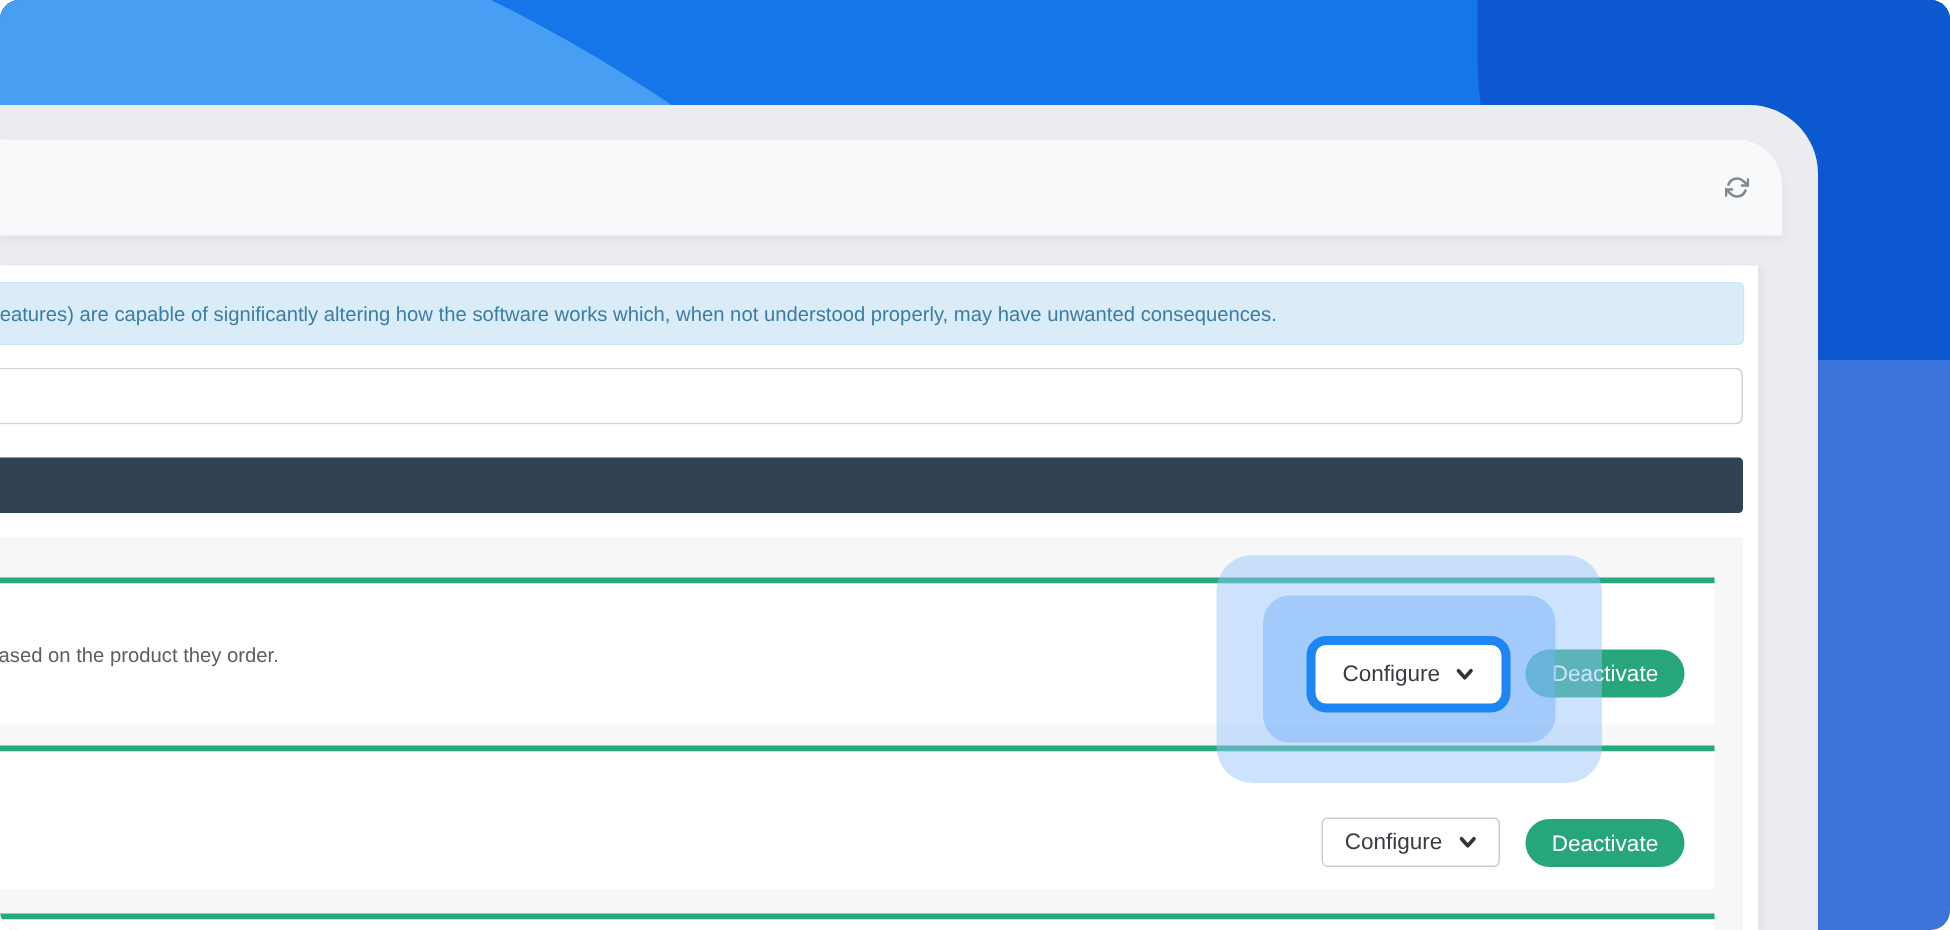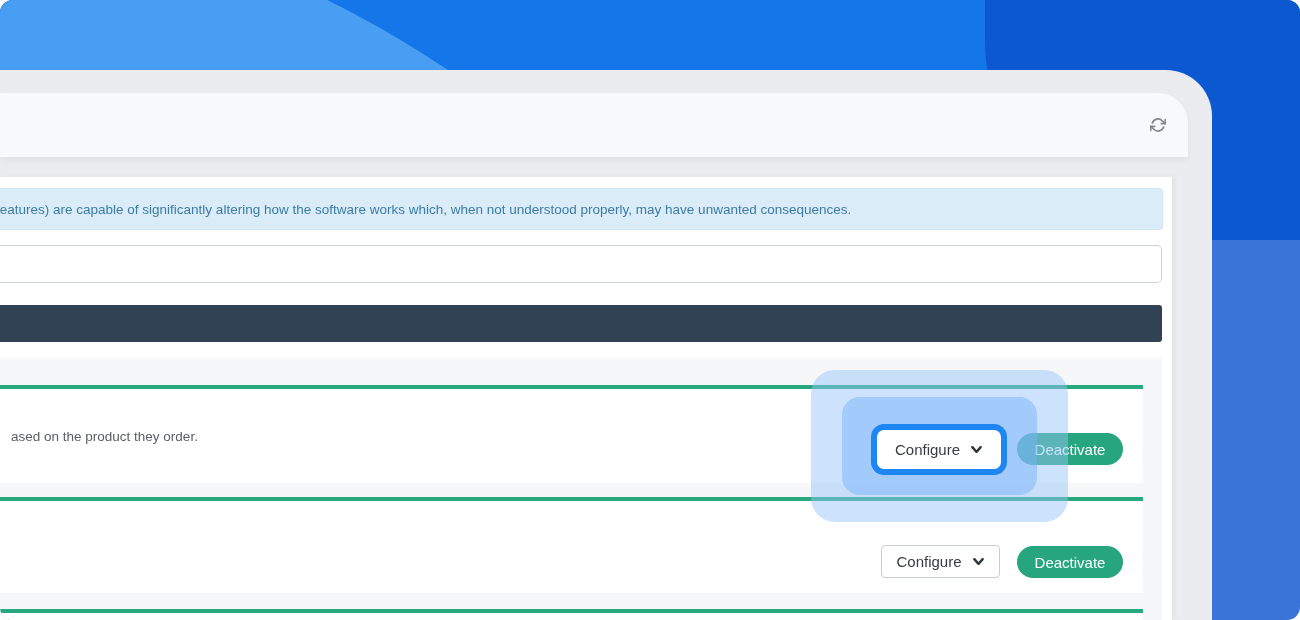--- a/index.html
+++ b/index.html
@@ -64,21 +64,21 @@
   }
 
   
   .rows-bg {
     position:absolute; left:0; top:181px; width:1162px; height:262px;
     background:#f6f7f9;
   }
   .green-line { position:absolute; left:0; width:1143px; height:4px; background:#28a87d; }
   .line-1 { top:208px; } .line-2 { top:320px; } .line-3 { top:432px; }
   .module-row { position:absolute; left:0; width:1143px; background:#ffffff; }
-  .row-1 { top:212px; height:94px; display:flex; align-items:center; padding-left:12px; }
+  .row-1 { top:212px; height:94px; display:flex; align-items:center; padding-left:0; }
   .row-2 { top:324px; height:92px; }
   .row-3 { top:436px; height:7px; }
   .row-desc { margin-left:-1px; white-space:nowrap; font-size:13.5px; color:#5a6066; }
 
   
   .btn-deactivate {
     position:absolute; width:106px; height:32px; background:#27a67e; color:#fff;
     border:none; border-radius:16px; font-size:15px; cursor:pointer;
     display:flex; align-items:center; justify-content:center;
     font-family:"Liberation Sans", sans-serif;

